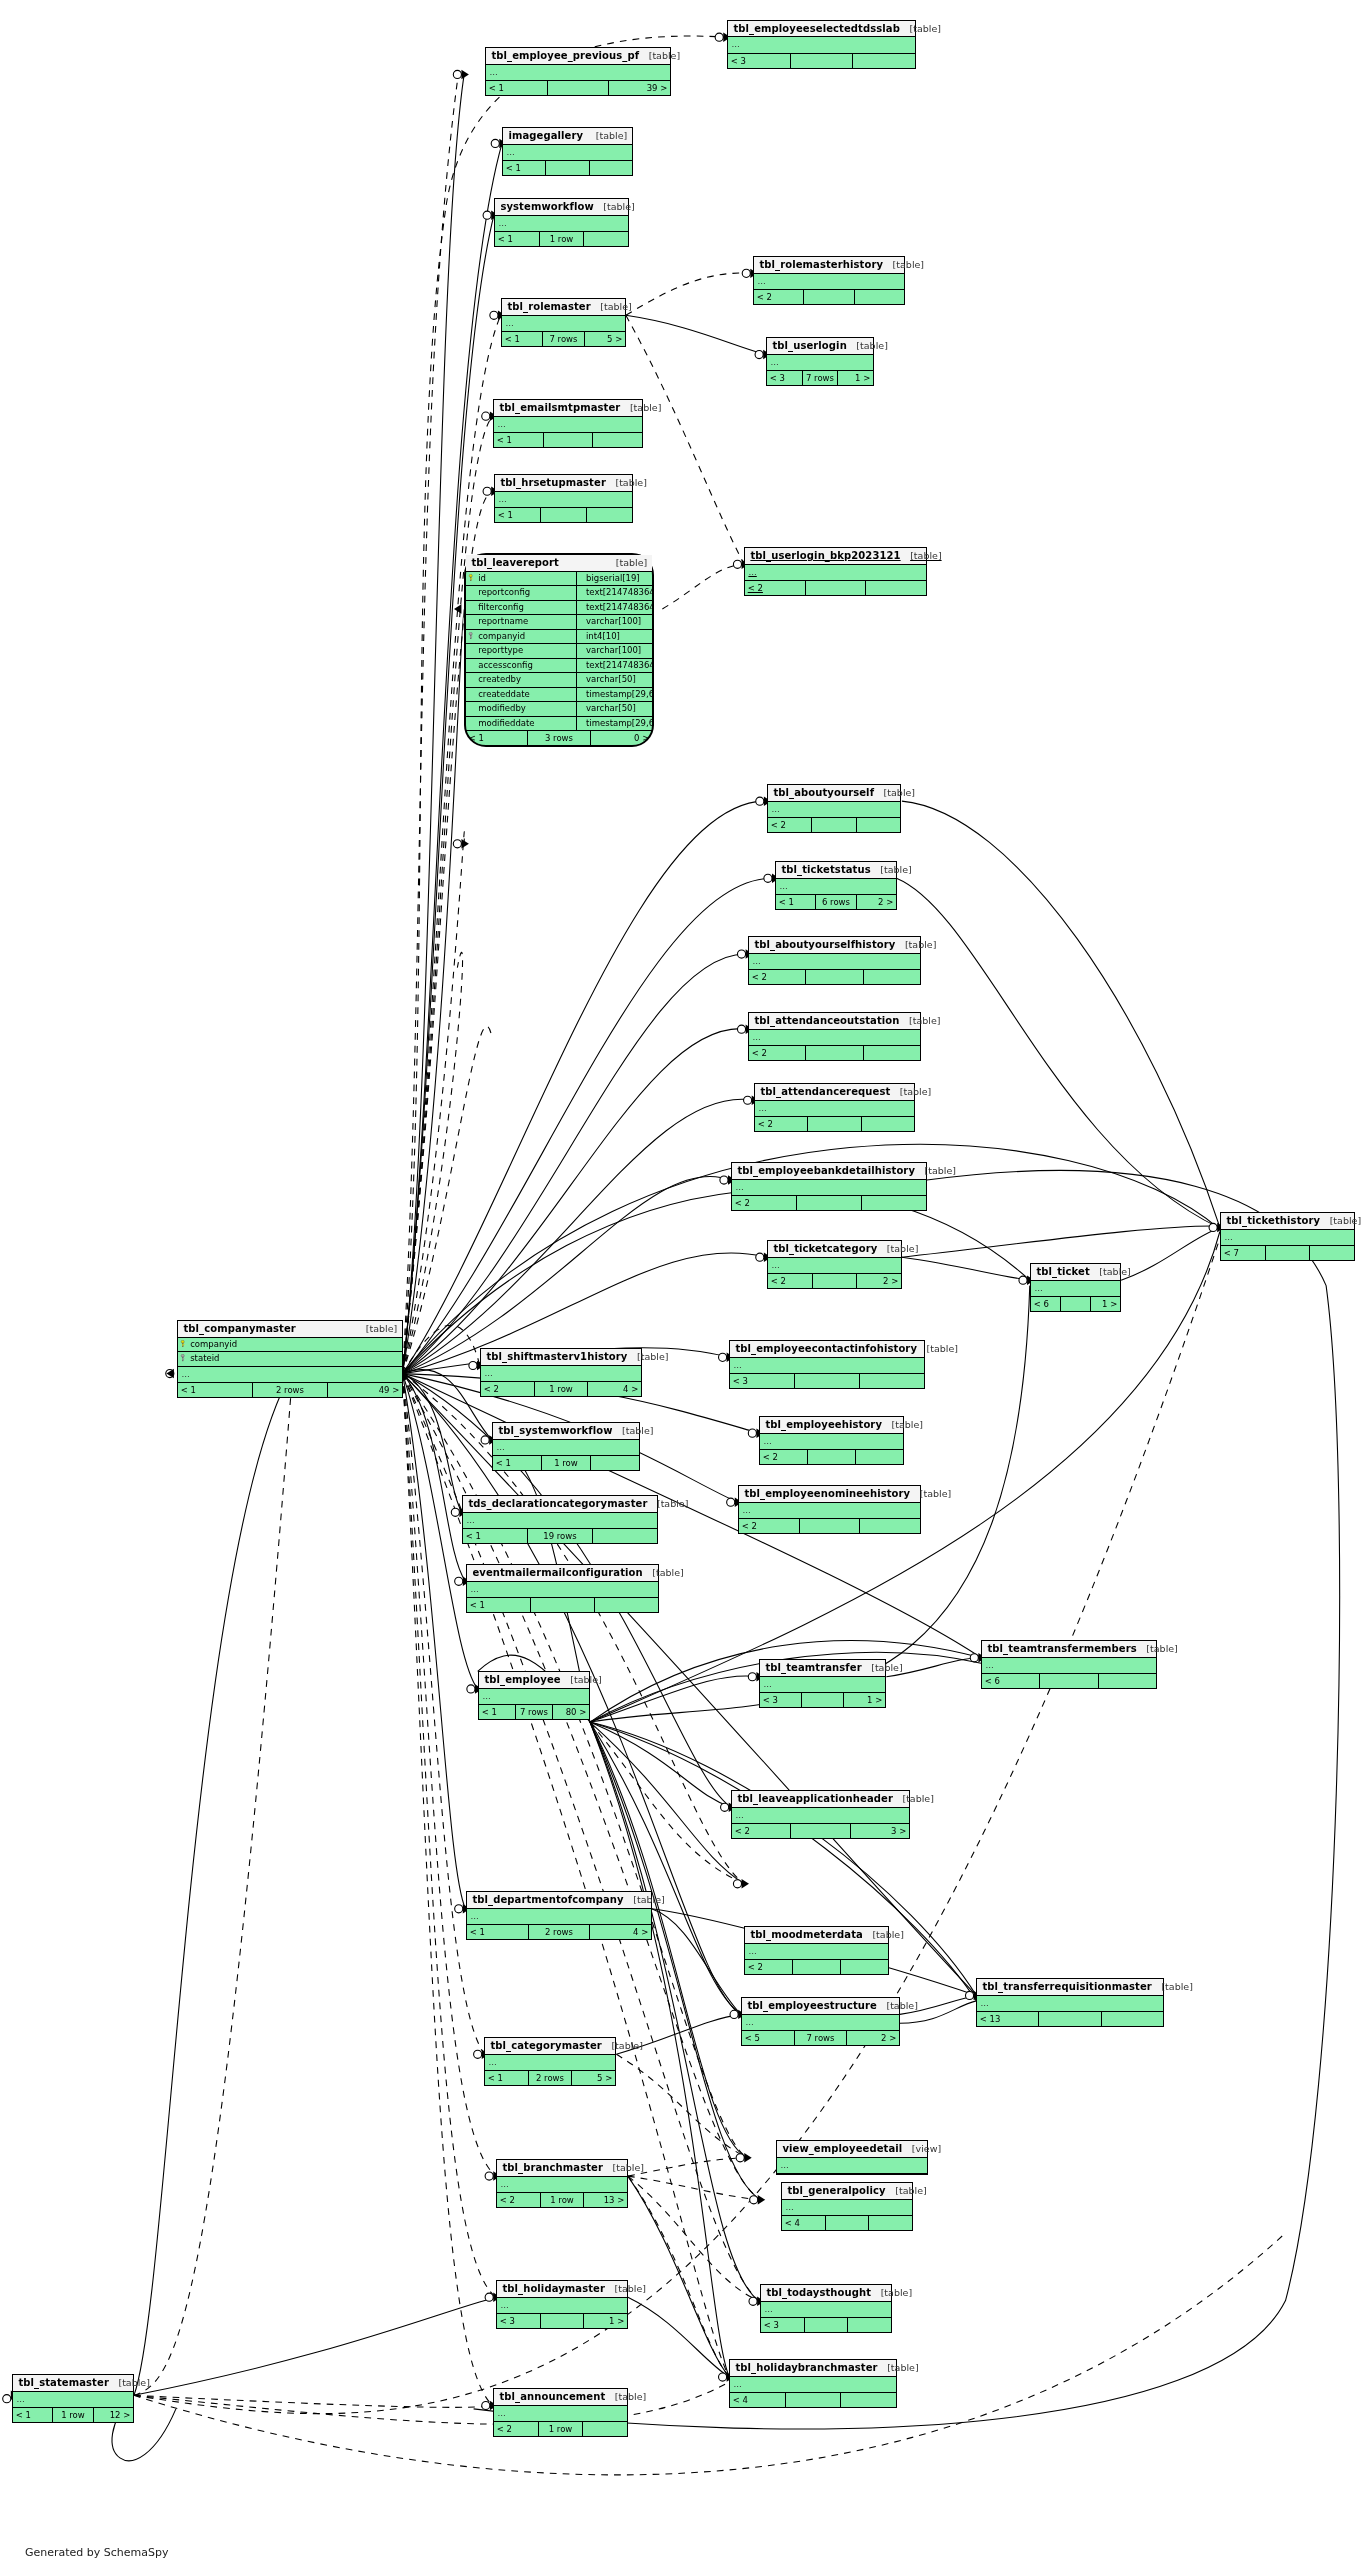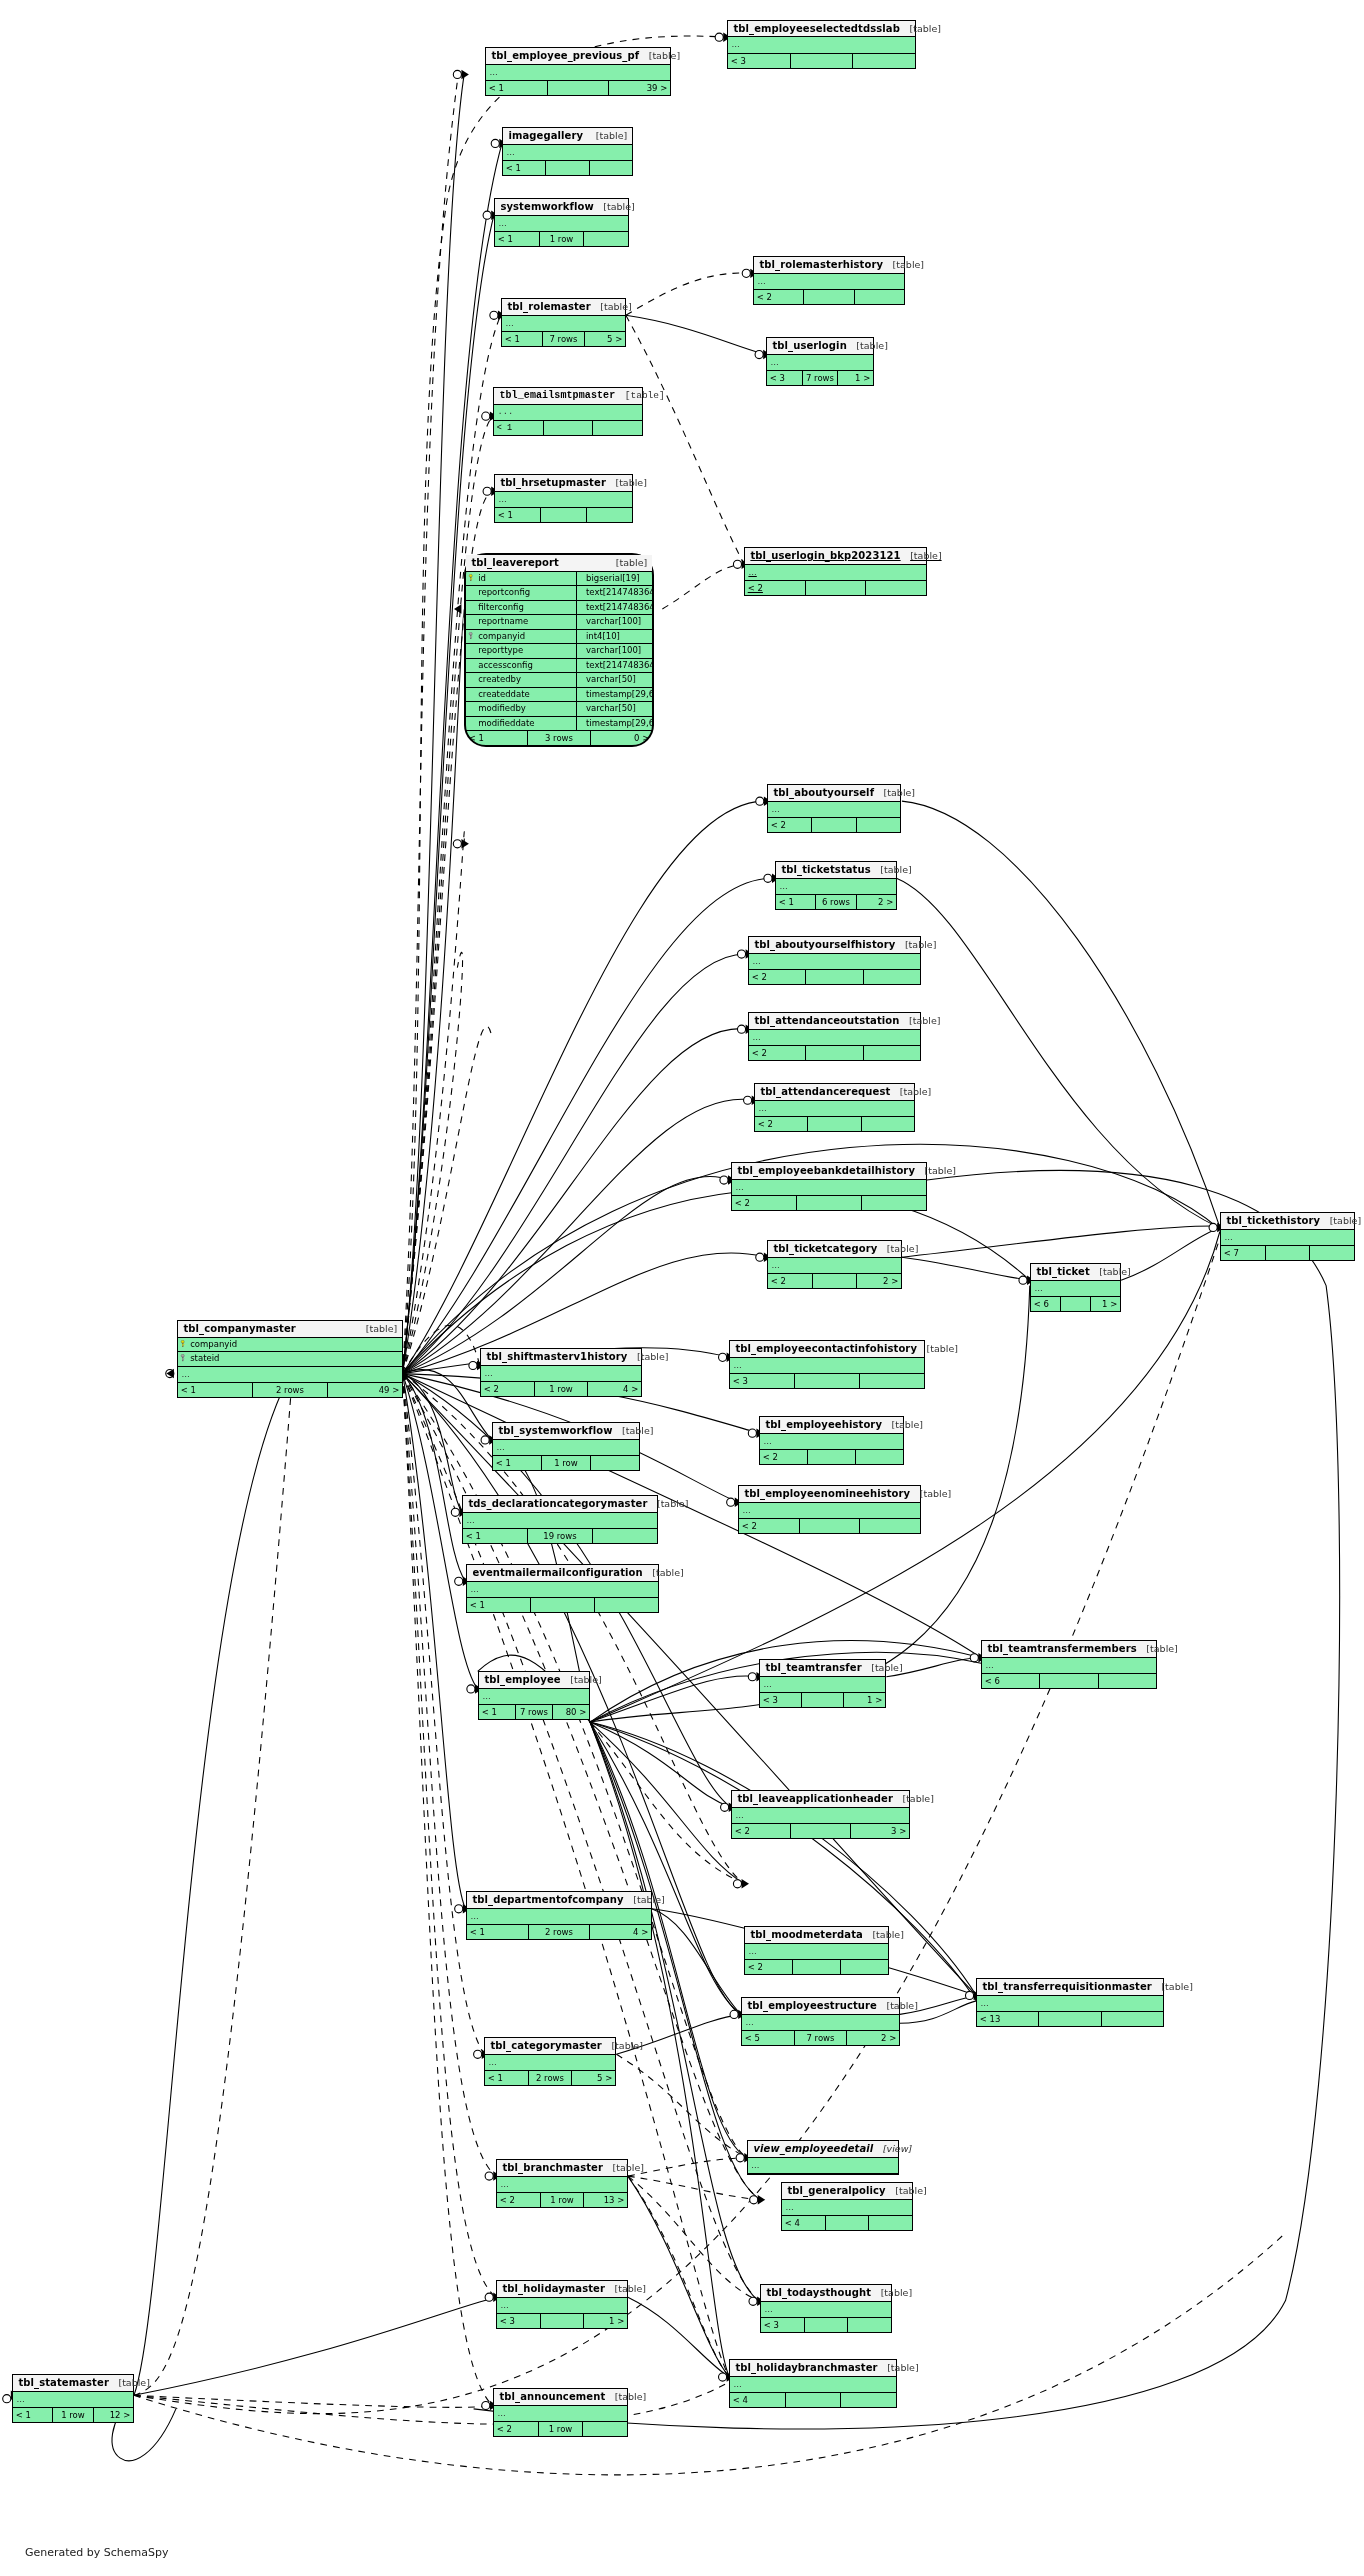--- a/index.html
+++ b/index.html
@@ -400,21 +400,21 @@
           <span class="nm">tbl_userlogin</span>
           <span class="kind">[table]</span>
         </div>
         <div class="ell">...</div>
         <div class="foot">
           <span class="fc l">&lt; 3</span>
           <span class="fc c">7 rows</span>
           <span class="fc r">1 &gt;</span>
         </div>
       </div>
-      <div class="tbl" style="left: 493px; top: 387px; width: 150px; font-family: Liberation Mono, monospace;">
+      <div class="tbl" style="left: 493px; top: 399px; width: 150px;">
         <div class="hdr">
           <span class="nm">tbl_emailsmtpmaster</span>
           <span class="kind">[table]</span>
         </div>
         <div class="ell">...</div>
         <div class="foot">
           <span class="fc l">&lt; 1</span>
           <span class="fc c"></span>
           <span class="fc r"></span>
         </div>
@@ -766,21 +766,21 @@
           <span class="nm">tbl_categorymaster</span>
           <span class="kind">[table]</span>
         </div>
         <div class="ell">...</div>
         <div class="foot">
           <span class="fc l">&lt; 1</span>
           <span class="fc c">2 rows</span>
           <span class="fc r">5 &gt;</span>
         </div>
       </div>
-      <div class="tbl" style="left: 747px; top: 2140px; width: 152px; font-style: italic;">
+      <div class="tbl" style="left: 776px; top: 2140px; width: 152px;">
         <div class="hdr">
           <span class="nm">view_employeedetail</span>
           <span class="kind">[view]</span>
         </div>
         <div class="ell">...</div>
       </div>
       <div class="tbl" style="left: 496px; top: 2159px; width: 132px;">
         <div class="hdr">
           <span class="nm">tbl_branchmaster</span>
           <span class="kind">[table]</span>

